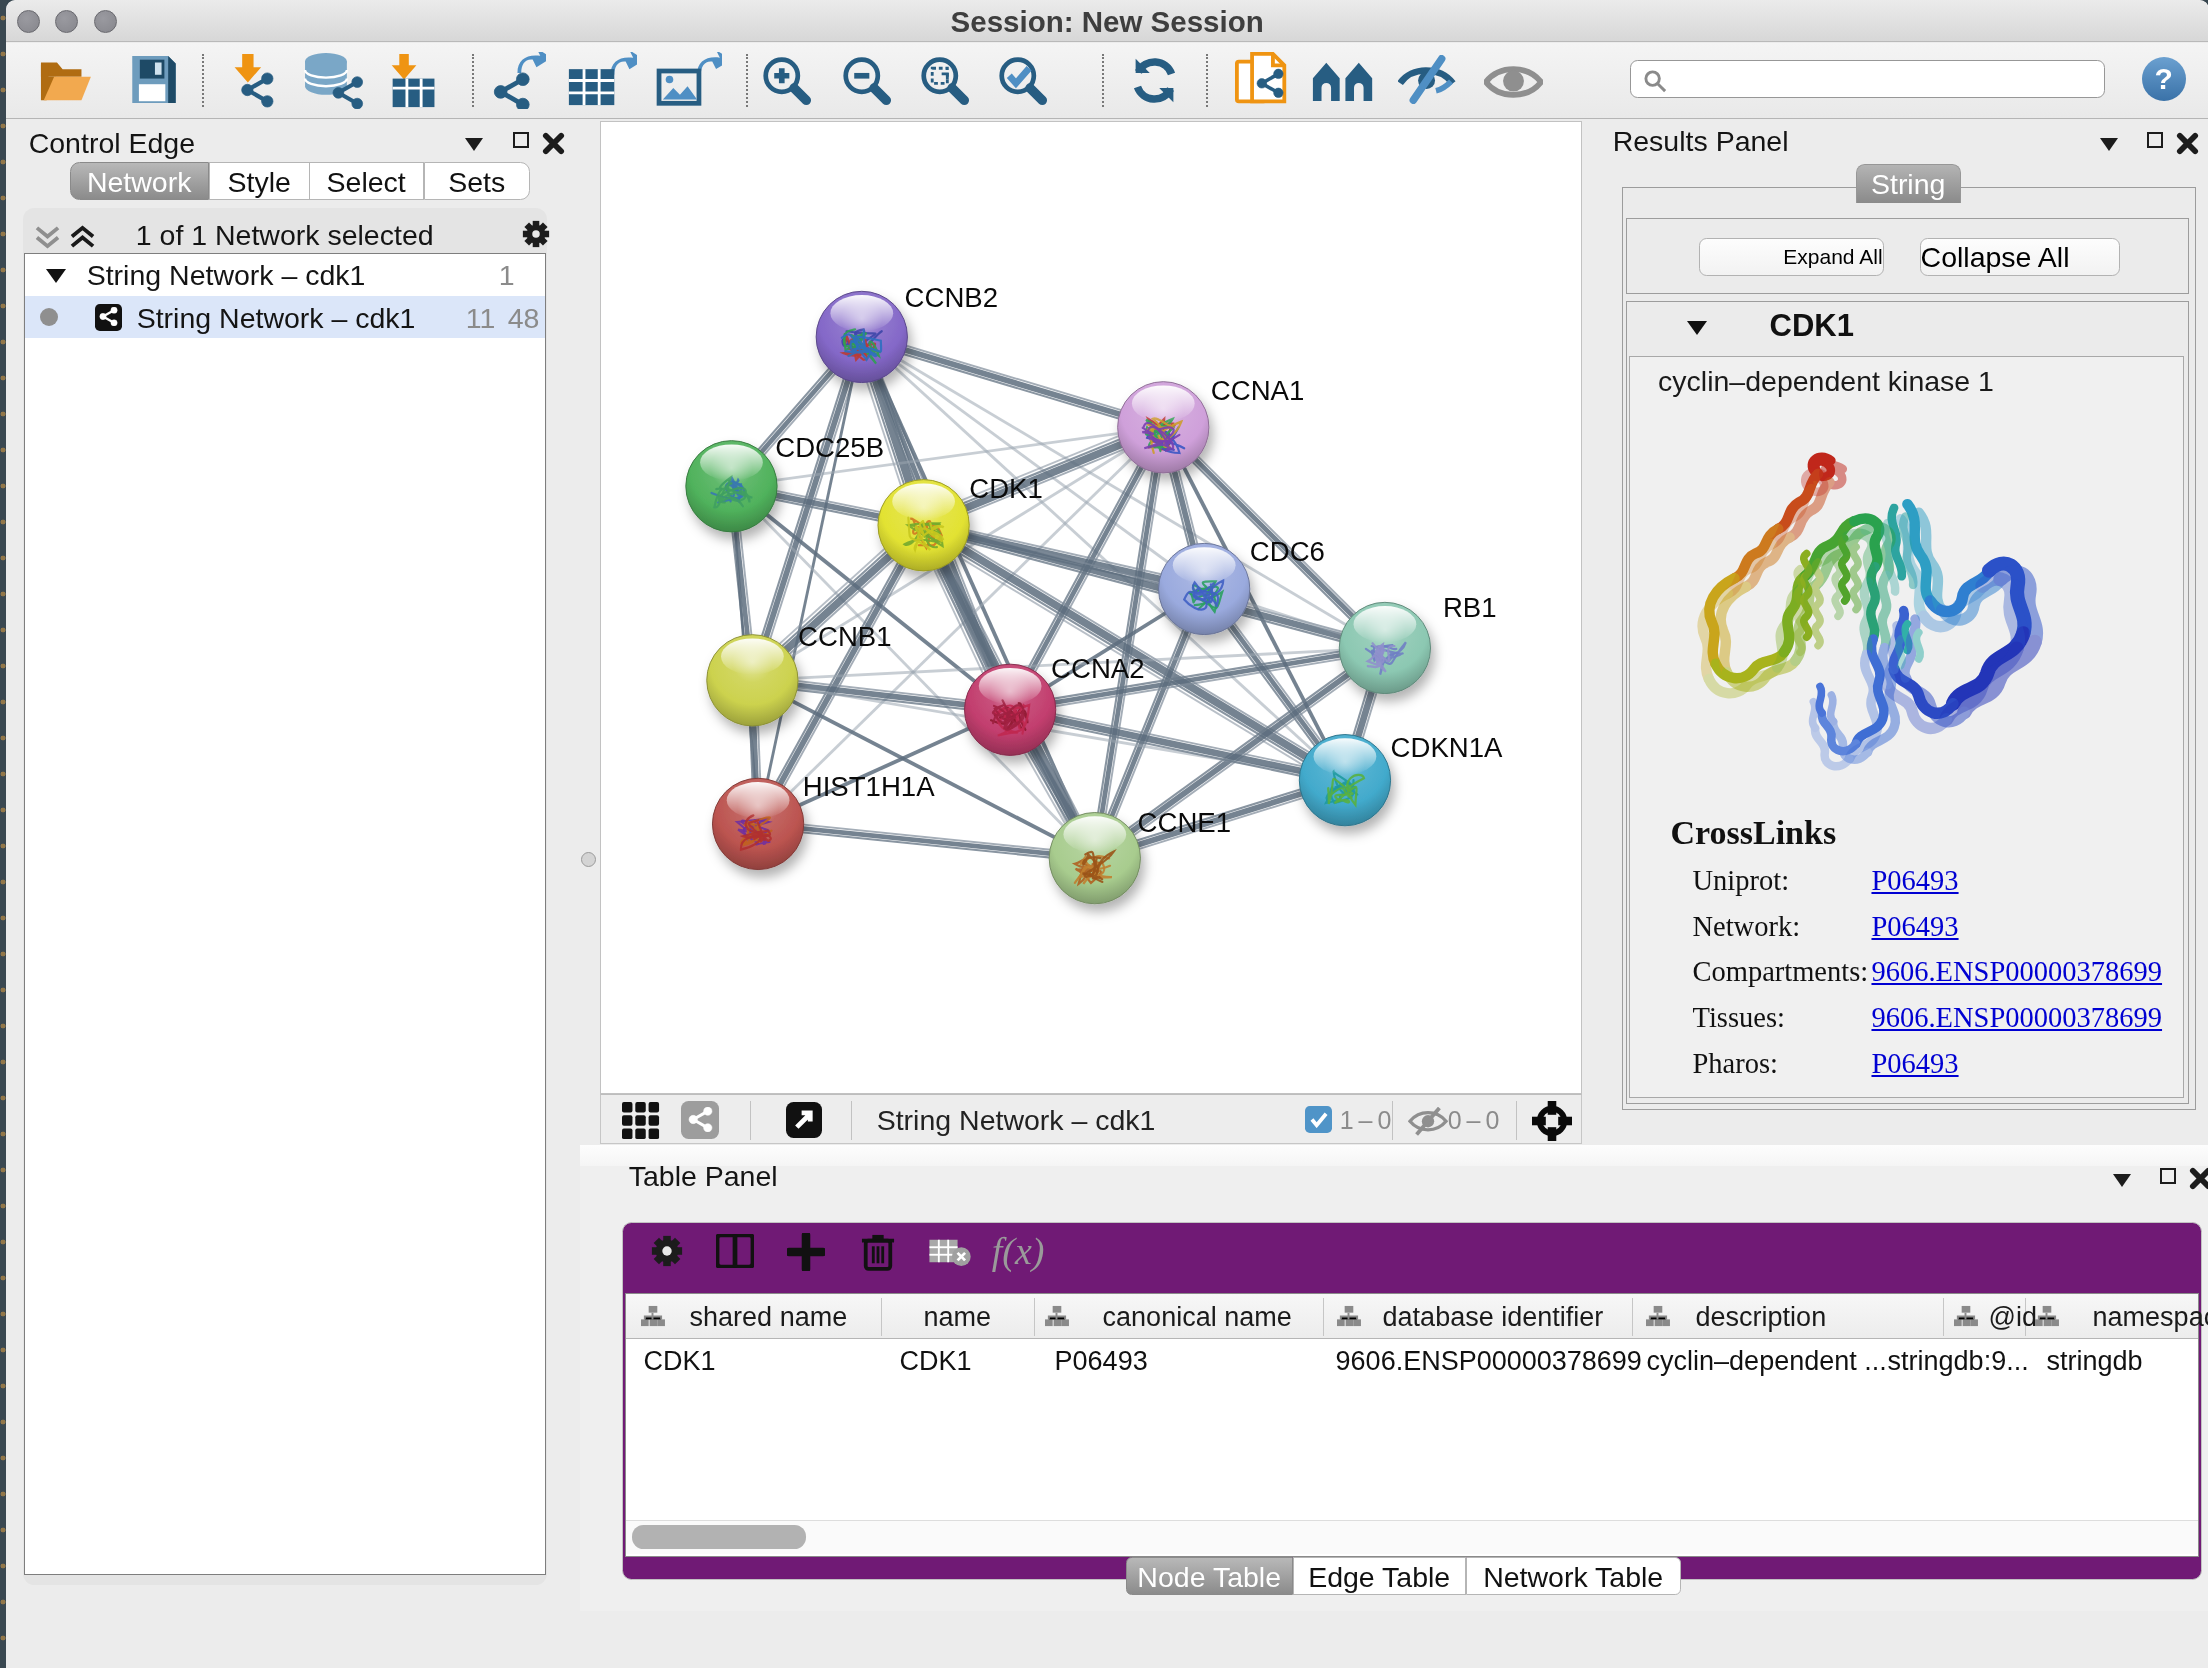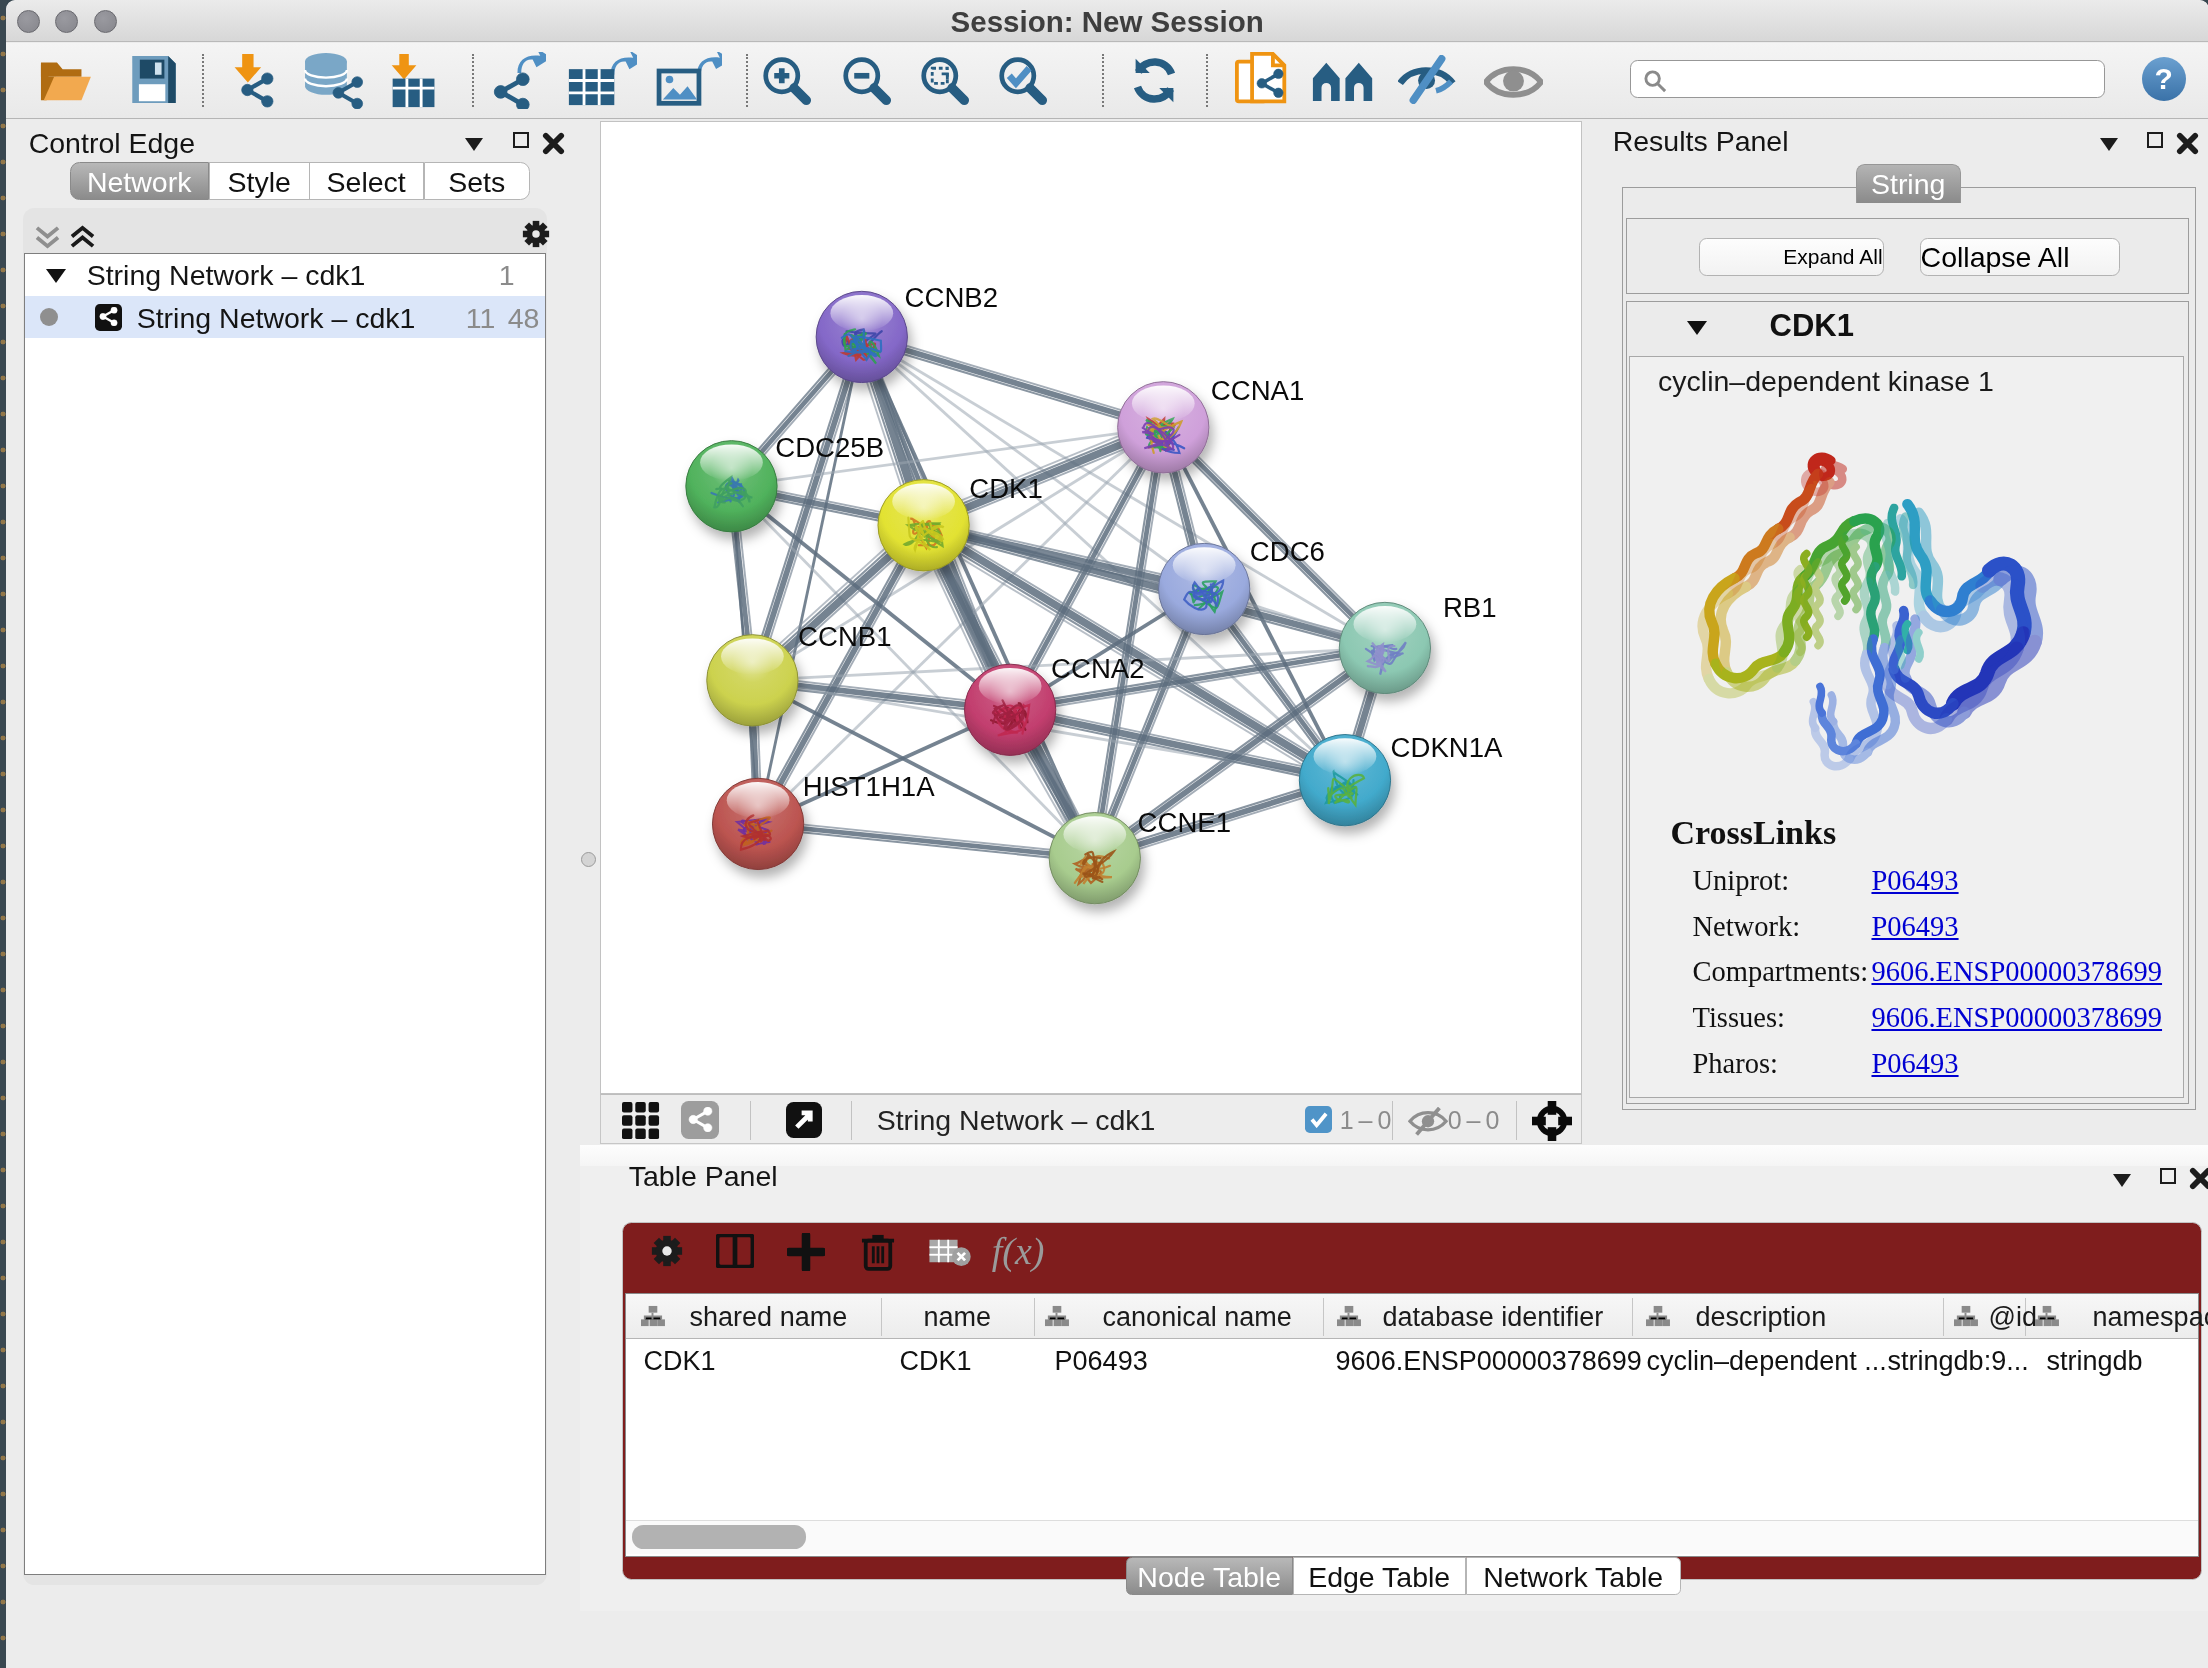--- a/index.html
+++ b/index.html
@@ -199,20 +199,21 @@
         <div class="tab" style="left:303px;width:115px">Select</div>
         <div class="tab" style="left:418px;width:106px;border-radius:0 9.5px 9.5px 0">Sets</div>
       </div>
       <div id="subpanel">
         <svg style="position:absolute;left:11.4px;top:17px" width="27" height="24" viewBox="0 0 28 25">
           <path d="M3 3 L14 12 L25 3 M3 13 L14 22 L25 13" fill="none" stroke="#8f8f8f" stroke-width="4"></path>
         </svg>
         <svg style="position:absolute;left:46px;top:17px" width="27" height="24" viewBox="0 0 28 25">
           <path d="M3 12 L14 3 L25 12 M3 22 L14 13 L25 22" fill="none" stroke="#1a1a1a" stroke-width="4"></path>
         </svg>
+        <div class="rowtxt abs" style="left:0;top:11.4px;width:100%;text-align:center">1 of 1 Network selected</div>
         <svg style="position:absolute;left:498px;top:11.4px" width="30" height="30" viewBox="0 0 32 32">
           <line x1="16.0" y1="16.0" x2="30.0" y2="16.0" stroke="#1c1c1c" stroke-width="7"></line>
           <line x1="16.0" y1="16.0" x2="25.9" y2="25.9" stroke="#1c1c1c" stroke-width="7"></line>
           <line x1="16.0" y1="16.0" x2="16.0" y2="30.0" stroke="#1c1c1c" stroke-width="7"></line>
           <line x1="16.0" y1="16.0" x2="6.1" y2="25.9" stroke="#1c1c1c" stroke-width="7"></line>
           <line x1="16.0" y1="16.0" x2="2.0" y2="16.0" stroke="#1c1c1c" stroke-width="7"></line>
           <line x1="16.0" y1="16.0" x2="6.1" y2="6.1" stroke="#1c1c1c" stroke-width="7"></line>
           <line x1="16.0" y1="16.0" x2="16.0" y2="2.0" stroke="#1c1c1c" stroke-width="7"></line>
           <line x1="16.0" y1="16.0" x2="25.9" y2="6.1" stroke="#1c1c1c" stroke-width="7"></line>
           <circle cx="16.0" cy="16.0" r="10" fill="#1c1c1c"></circle>
@@ -665,21 +666,21 @@
       </div>
     </div>
 <div id="tpanel">
       <div class="abs" style="left:0;top:0;width:100%;height:21px;background:linear-gradient(#fdfdfd,#f5f5f5)"></div>
       <div class="ptitle abs" style="left:49px;top:15px">Table Panel</div>
       <div style="position:absolute;left:1533px;top:28.5px;width:0;height:0;border-left:9.5px solid transparent;border-right:9.5px solid transparent;border-top:13.3px solid #1c1c1c"></div>
       <div style="position:absolute;left:1580px;top:23px;width:16px;height:16px;border:2.9px solid #1c1c1c"></div>
       <svg style="position:absolute;left:1609px;top:22px" width="23" height="23" viewBox="0 0 24 24">
         <path d="M4 4 L20 20 M20 4 L4 20" stroke="#1c1c1c" stroke-width="6" stroke-linecap="round"></path>
       </svg>
-      <div class="abs" style="left:42px;top:77px;width:1580px;height:358px;background:#7f1d1d;border:1px solid #c2c2c2;border-radius:9.5px">
+      <div class="abs" style="left:42px;top:77px;width:1580px;height:358px;background:#701a75;border:1px solid #c2c2c2;border-radius:9.5px">
         <svg style="position:absolute;left:27px;top:11.4px" width="34" height="34" viewBox="0 0 36 36">
           <line x1="18.0" y1="18.0" x2="34.0" y2="18.0" stroke="#1c1c1c" stroke-width="8"></line>
           <line x1="18.0" y1="18.0" x2="29.3" y2="29.3" stroke="#1c1c1c" stroke-width="8"></line>
           <line x1="18.0" y1="18.0" x2="18.0" y2="34.0" stroke="#1c1c1c" stroke-width="8"></line>
           <line x1="18.0" y1="18.0" x2="6.7" y2="29.3" stroke="#1c1c1c" stroke-width="8"></line>
           <line x1="18.0" y1="18.0" x2="2.0" y2="18.0" stroke="#1c1c1c" stroke-width="8"></line>
           <line x1="18.0" y1="18.0" x2="6.7" y2="6.7" stroke="#1c1c1c" stroke-width="8"></line>
           <line x1="18.0" y1="18.0" x2="18.0" y2="2.0" stroke="#1c1c1c" stroke-width="8"></line>
           <line x1="18.0" y1="18.0" x2="29.3" y2="6.7" stroke="#1c1c1c" stroke-width="8"></line>
           <circle cx="18.0" cy="18.0" r="12" fill="#1c1c1c"></circle>

